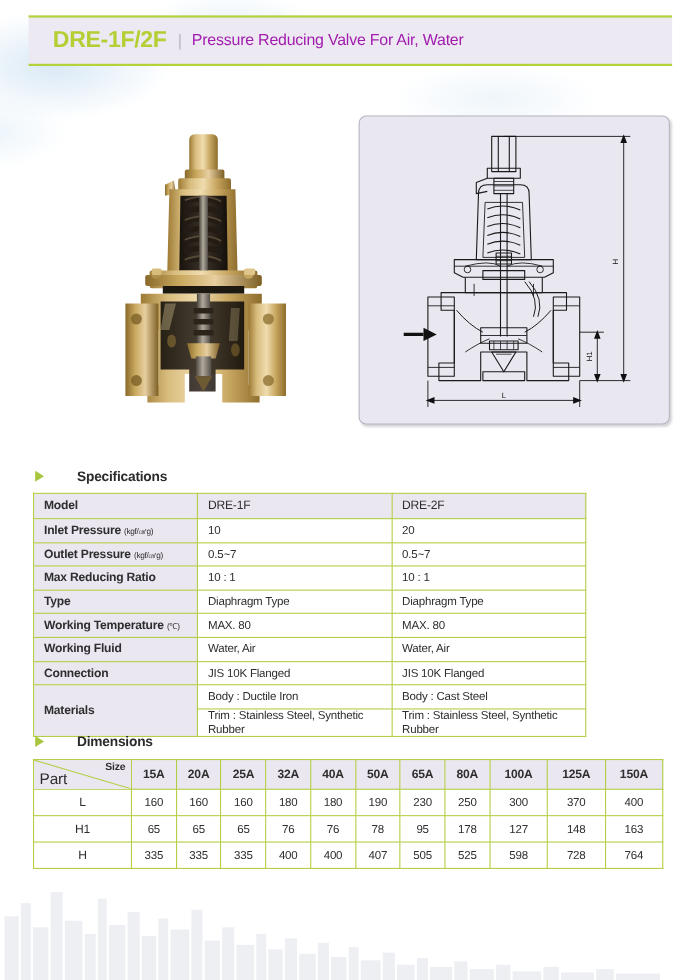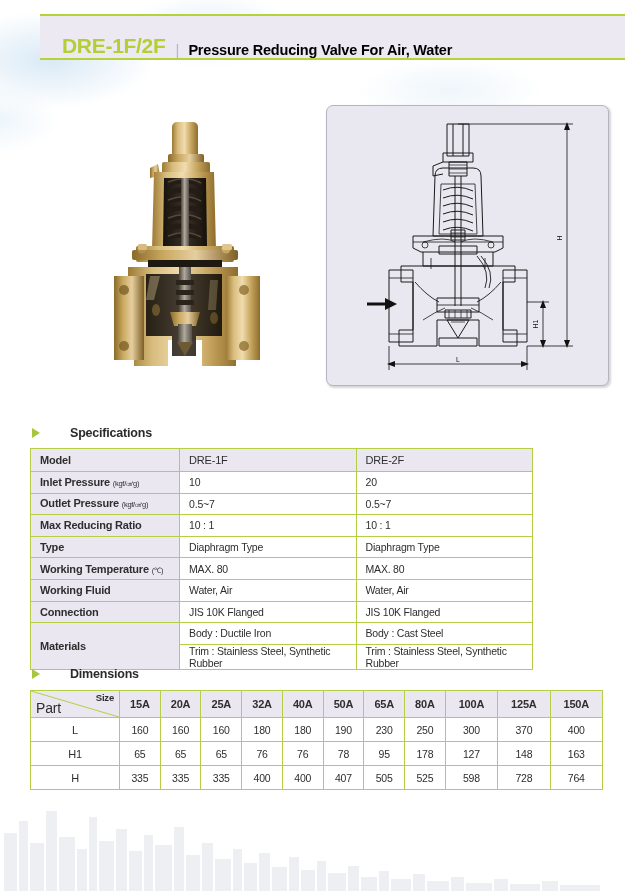--- a/index.html
+++ b/index.html
@@ -34,41 +34,40 @@
   }
   .city {
     position: absolute; left: 0; bottom: 0;
     width: 631px; height: 120px;
     pointer-events: none;
     opacity: .55;
   }
 
   
   .header {
-    position: absolute; left: 40px; top: 14px;
+    position: absolute; left: 26px; top: 14px;
     width: 585px; height: 42px;
     background: #ece9f2;
     border-top: 2px solid #b4d23a;
     border-bottom: 2px solid #b4d23a;
-    display: flex; align-items: flex-end;
+    display: flex; align-items: center;
   }
   .header-model {
     font-size: 21px; font-weight: bold;
     color: #b3cf34;
     letter-spacing: -0.3px;
     margin-left: 22px;
   }
   .header-sep {
     color: #b9b6c2; font-size: 15px;
     margin: 0 9px 0 10px;
   }
   .header-desc {
-    font-size: 14.5px; color: #000000;
+    font-size: 14.5px; color: #a21caf;
     letter-spacing: -0.2px;
-    font-weight: bold;
   }
 
   
   .photo {
     position: absolute; left: 84px; top: 104px;
     width: 226px; height: 285px;
   }
 
   
   .drawing-panel {

